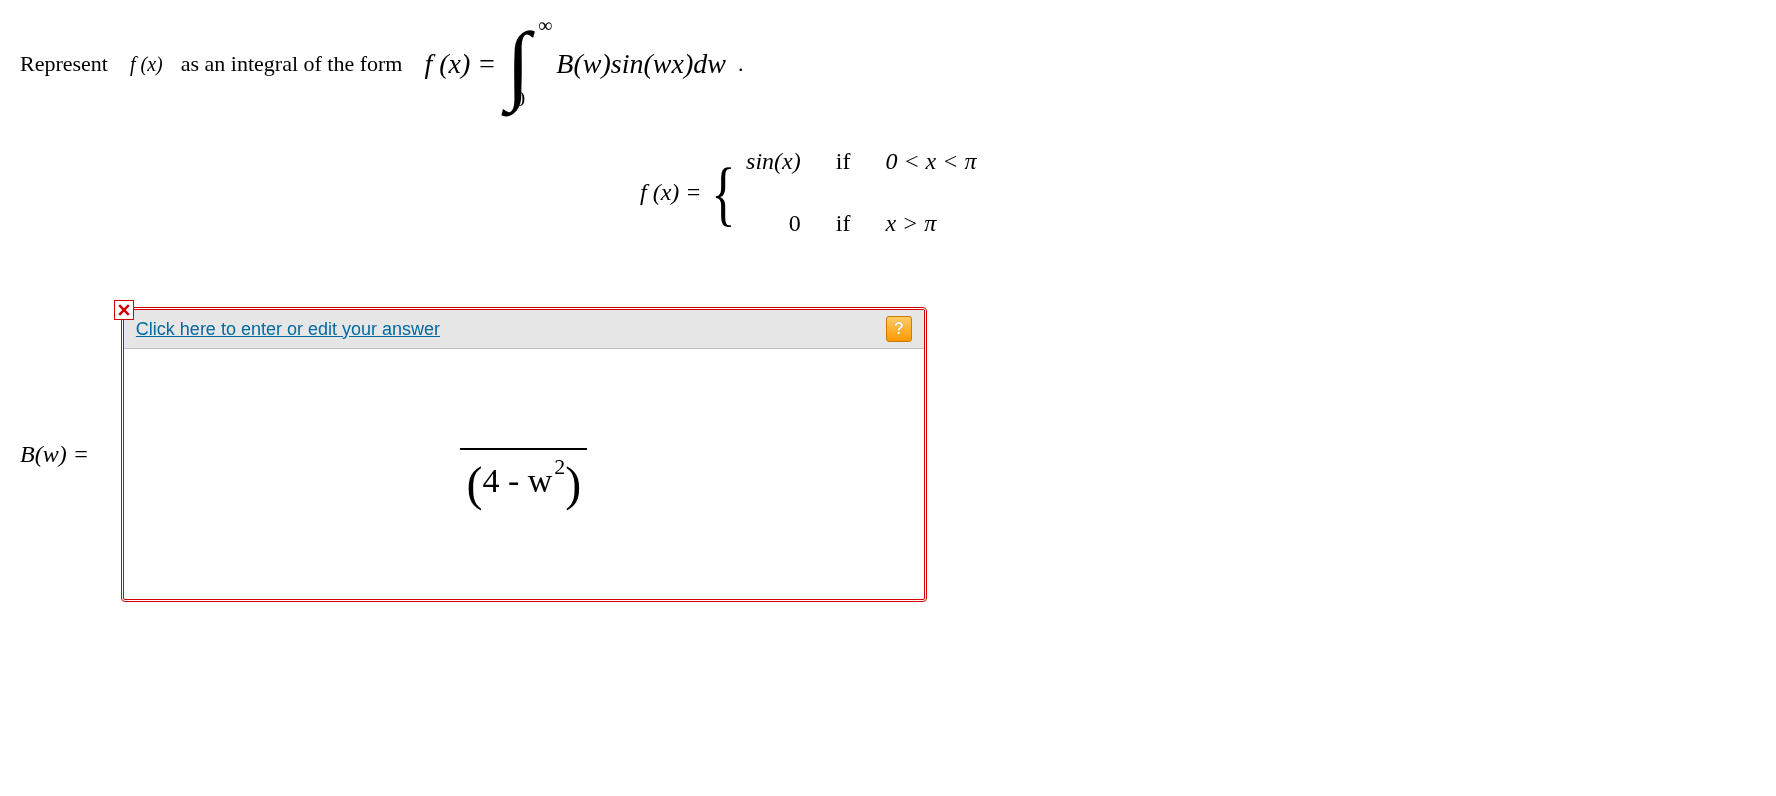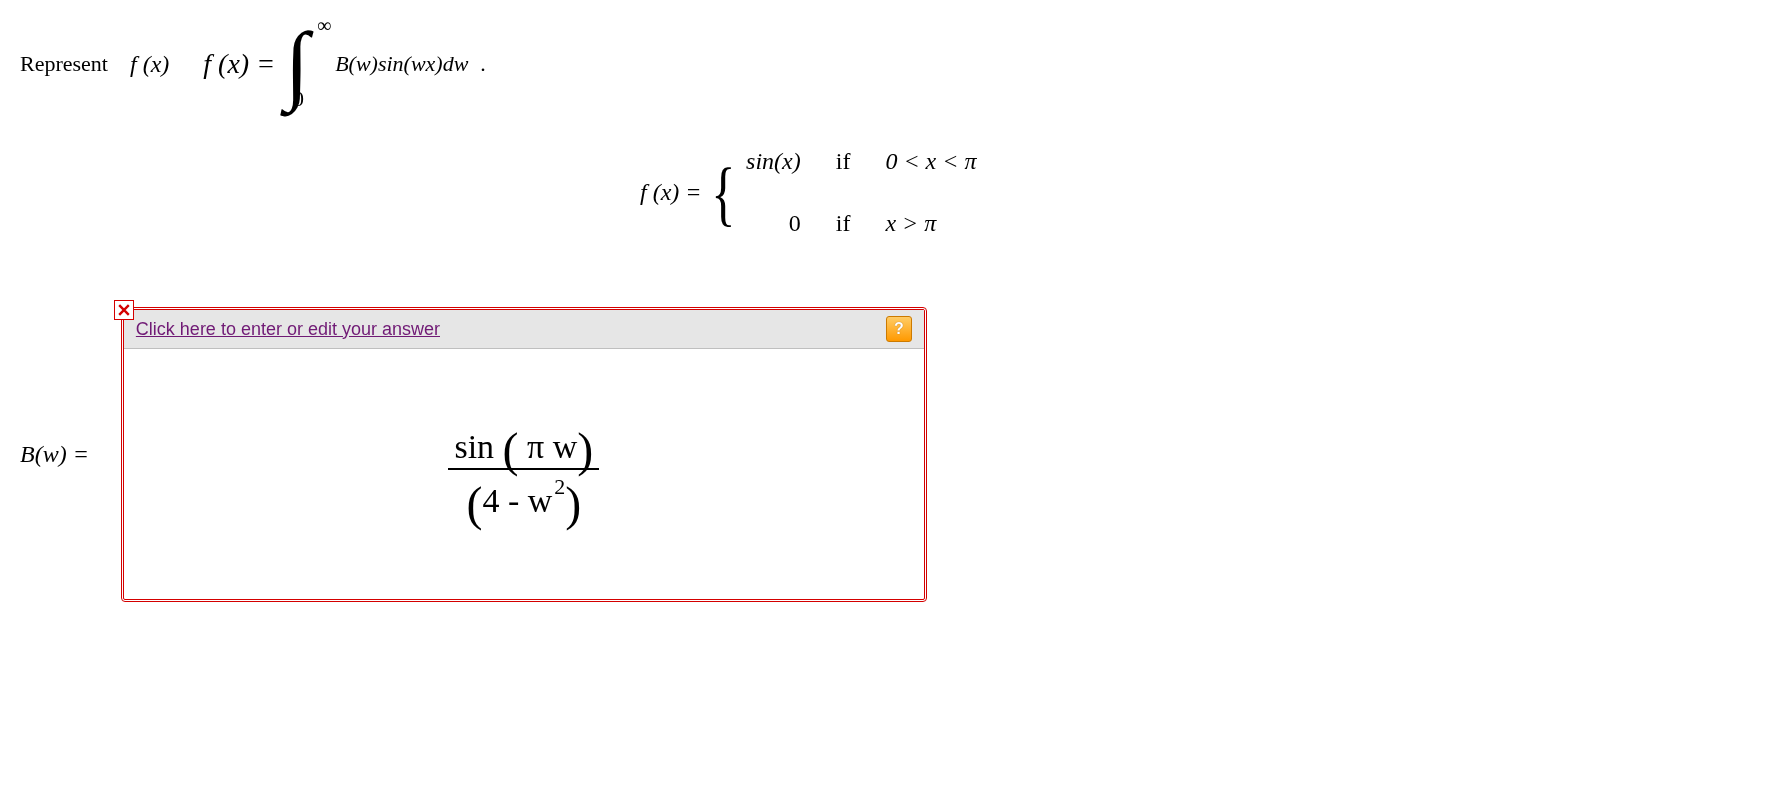--- a/index.html
+++ b/index.html
@@ -13,48 +13,49 @@
   .int-lo{position:absolute;bottom:-4px;left:8px;font-family:'Times New Roman',serif;font-size:22px;}
   .piecewise{margin:40px 0 0 620px;display:flex;align-items:center;font-size:24px;}
   .brace{font-family:'Times New Roman',serif;font-size:72px;line-height:1;margin:0 6px 0 4px;transform:scaleX(.7);}
   .pw-grid{display:grid;grid-template-columns:auto auto auto;column-gap:22px;row-gap:8px;align-items:center;gap:35px;}
   .answer-row{display:flex;align-items:center;margin-top:70px;}
   .bw-label{font-size:24px;margin-right:32px;white-space:nowrap;}
   .box-outer{position:relative;width:800px;border:3px double #d40000;border-radius:4px;background:#fff;}
   .x-badge{position:absolute;top:-10px;left:-10px;width:18px;height:18px;border:1px solid #d40000;background:#fff;display:flex;align-items:center;justify-content:center;}
   .x-badge svg{width:12px;height:12px;}
   .box-head{background:#e6e6e6;border-bottom:1px solid #bfbfbf;display:flex;align-items:center;justify-content:space-between;padding:6px 12px;}
-  .head-link{color:#701a75;text-decoration:underline;font-family:Verdana,Arial,sans-serif;font-size:18px;cursor:pointer;}
+  .head-link{color:#0369a1;text-decoration:underline;font-family:Verdana,Arial,sans-serif;font-size:18px;cursor:pointer;}
   .help-btn{width:24px;height:24px;border:1px solid #cc7a00;border-radius:3px;background:linear-gradient(#ffcc66,#ff9900);display:flex;align-items:center;justify-content:center;cursor:pointer;}
   .help-btn span{color:#fff;font-weight:bold;font-family:Arial,sans-serif;font-size:16px;text-shadow:0 0 1px #995c00;}
   .box-body{height:250px;display:flex;align-items:center;justify-content:center;}
   .frac{display:inline-block;text-align:center;font-family:'Times New Roman',serif;font-size:34px;}
   .frac .num{padding:0 6px 2px 6px;}
   .frac .den{border-top:2px solid #000;padding:4px 6px 0 6px;}
   .paren{font-size:48px;vertical-align:middle;line-height:0;position:relative;}
   .sup{font-size:22px;vertical-align:18px;margin-left:2px;}
   .txt{font-family:Liberation Serif, serif;}
 </style>
 </head>
 <body>
 <div class="page">
 
 <div class="row1">
   <span class="txt">Represent</span>
   <span style="width:10px"></span>
-  <span class="mi" style="font-size:24px">f (x)</span>
+  <span class="mi" style="font-size:20px">f (x)</span>
   <span style="width:6px"></span>
+  <span class="txt">as an integral of the form</span>
   <span style="width:10px"></span>
   <span class="mi" style="font-size:28px">f (x) =</span>
   <span class="int-wrap">
     <span class="int-sym">∫</span>
     <span class="int-up">∞</span>
     <span class="int-lo">0</span>
   </span>
-  <span class="mi" style="font-size:22px;margin-left:16px">B(w)sin(wx)dw</span>
+  <span class="mi" style="font-size:28px;margin-left:16px">B(w)sin(wx)dw</span>
   <span class="txt" style="margin-left:6px">.</span>
 </div>
 
 <div class="piecewise">
   <span class="mi">f (x) =</span>
   <span class="brace">{</span>
   <div class="pw-grid">
     <span class="mi">sin(x)</span>
     <span class="mn">if</span>
     <span class="mi">0 &lt; x &lt; π</span>
@@ -74,24 +75,20 @@
           </svg>
     </div>
     <div class="box-head">
       <span class="head-link">Click here to enter or edit your answer</span>
       <div class="help-btn">
         <span>?</span>
       </div>
     </div>
     <div class="box-body">
       <div class="frac">
-        <div class="num">
-          <span>sin</span>
-          <span class="paren">(</span><span> π w</span><span class="paren">)</span>
-        </div>
         <div class="den">
           <span class="paren">(</span><span>4 -  w</span><span class="sup">2</span><span class="paren">)</span>
         </div>
       </div>
     </div>
   </div>
 </div>
 
 </div>
 

